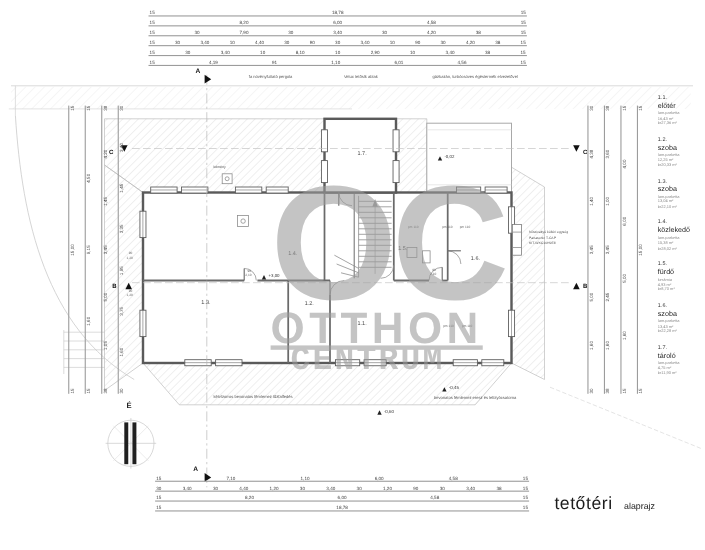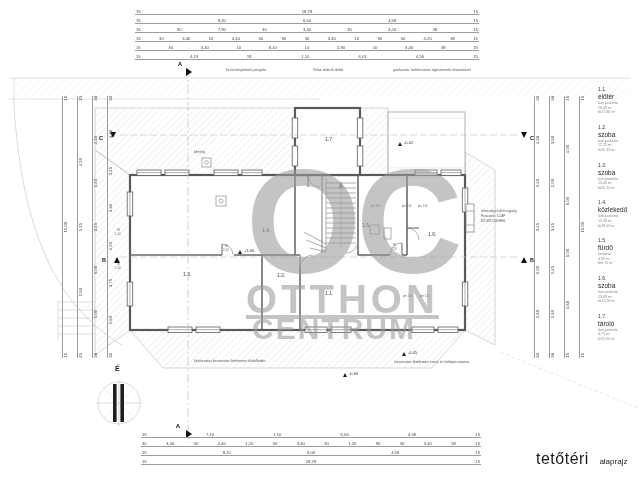--- a/index.html
+++ b/index.html
@@ -7,21 +7,21 @@
        font-family:"Liberation Sans",sans-serif;color:#333;}
   .sheet{position:absolute;inset:0;background:#fff;}
   .plan-svg{position:absolute;left:0;top:0;z-index:1;}
   svg text{font-family:"Liberation Sans",sans-serif;}
 
   
   .watermark{position:absolute;left:246px;top:160px;width:176px;text-align:center;
              color:#9b9b9b;opacity:.58;z-index:5;pointer-events:none;}
   .wm-oc{font-size:148px;line-height:124px;font-weight:700;letter-spacing:-5px;}
   .wm-mid{font-size:40px;font-weight:700;letter-spacing:4px;line-height:31px;text-decoration:underline;}
-  .wm-bot{font-size:30px;font-weight:700;letter-spacing:2px;line-height:27px;}
+  .wm-bot{font-size:30px;font-weight:700;letter-spacing:2px;line-height:27px;font-family:Liberation Mono, monospace;}
 
   
   .dim-row{position:absolute;display:flex;justify-content:space-between;align-items:flex-end;
            height:7px;border-bottom:0.5px solid #9c9c9c;font-size:4.2px;color:#444;z-index:3;}
   .dim-row span{line-height:4px;padding:0 1px;white-space:nowrap;}
   .dim-col{position:absolute;display:flex;flex-direction:column;justify-content:space-between;
            align-items:flex-start;width:9px;border-left:0.5px solid #9c9c9c;
            font-size:4.2px;color:#444;z-index:3;}
   .dim-col span{writing-mode:vertical-rl;transform:rotate(180deg);margin-left:1px;line-height:4px;white-space:nowrap;}
   .tr1{left:135px;top:7px;width:344px;}  .tr2{left:135px;top:16px;width:344px;}
@@ -44,21 +44,21 @@
 
   
   .legend{position:absolute;left:598px;top:86px;width:42px;z-index:3;}
   .legend-item{margin-bottom:9px;}
   .lg-no{font-size:5px;color:#333;}
   .lg-name{font-size:6.5px;color:#1e1e1e;margin:1px 0 1px 0;}
   .lg-floor,.lg-net,.lg-gross{font-size:3.6px;color:#8a8a8a;line-height:4.6px;}
 
   
   .titleblock{position:absolute;left:504px;top:450px;z-index:3;white-space:nowrap;}
-  .title-main{font-size:16px;letter-spacing:.5px;color:#1c1c1c;display:inline;margin-left:32px;}
+  .title-main{font-size:16px;letter-spacing:.5px;color:#1c1c1c;display:inline;}
   .title-sub{font-size:8px;color:#1c1c1c;display:inline;margin-left:6px;text-align:center;}
 </style>
 </head>
 <body>
 
 <div class="sheet">
 
   <svg class="plan-svg" width="641" height="500" viewBox="0 0 641 500">
     <defs>
       <pattern id="h1" width="5" height="5" patternTransform="rotate(45)" patternUnits="userSpaceOnUse">

